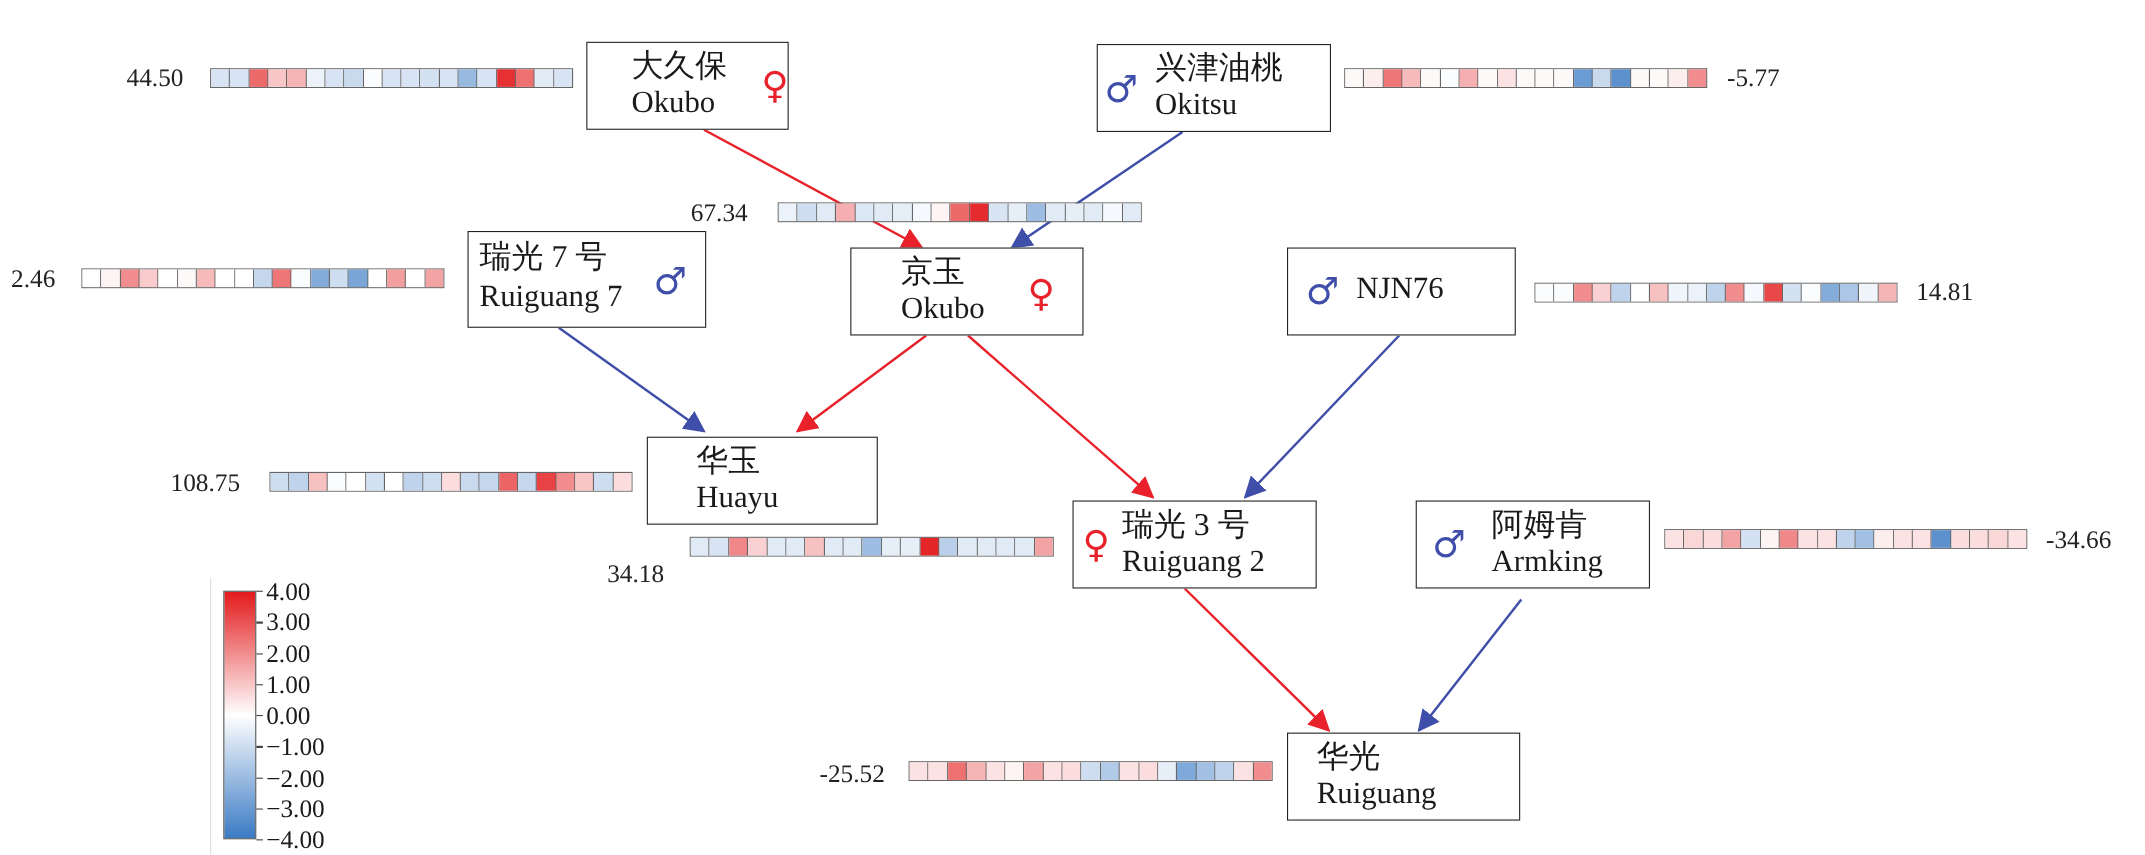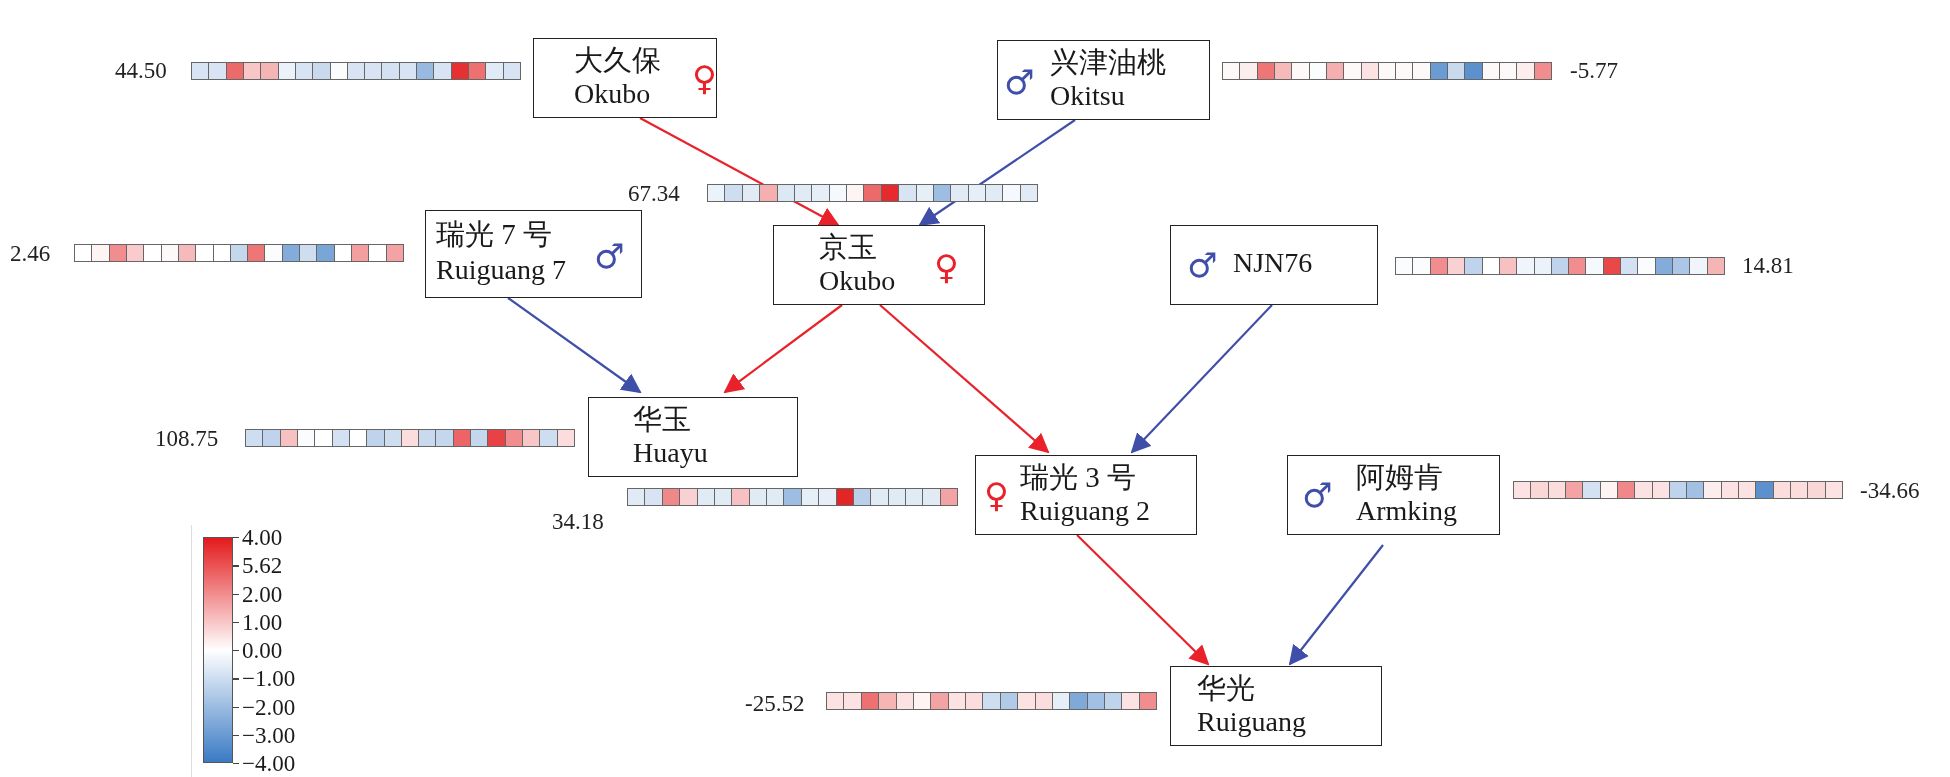--- a/index.html
+++ b/index.html
@@ -295,21 +295,21 @@
     <div class="cell" style="background: rgb(252, 226, 227);"></div>
     <div class="cell" style="background: rgb(241, 141, 142);"></div>
   </div>
 
 <div class="legend-frame"></div>
 <div class="legend-bar" id="legend-bar" style="background: linear-gradient(rgb(227, 26, 28), rgb(255, 255, 255) 50%, rgb(58, 122, 196));"></div>
 <div id="legend-ticks">
     <div class="legend-tick" style="top: 537px;"></div>
     <div class="legend-label" style="top: 526px;">4.00</div>
     <div class="legend-tick" style="top: 565.25px;"></div>
-    <div class="legend-label" style="top: 554.25px;">5.62</div>
+    <div class="legend-label" style="top: 554.25px;">3.00</div>
     <div class="legend-tick" style="top: 593.5px;"></div>
     <div class="legend-label" style="top: 582.5px;">2.00</div>
     <div class="legend-tick" style="top: 621.75px;"></div>
     <div class="legend-label" style="top: 610.75px;">1.00</div>
     <div class="legend-tick" style="top: 650px;"></div>
     <div class="legend-label" style="top: 639px;">0.00</div>
     <div class="legend-tick" style="top: 678.25px;"></div>
     <div class="legend-label" style="top: 667.25px;">−1.00</div>
     <div class="legend-tick" style="top: 706.5px;"></div>
     <div class="legend-label" style="top: 695.5px;">−2.00</div>

